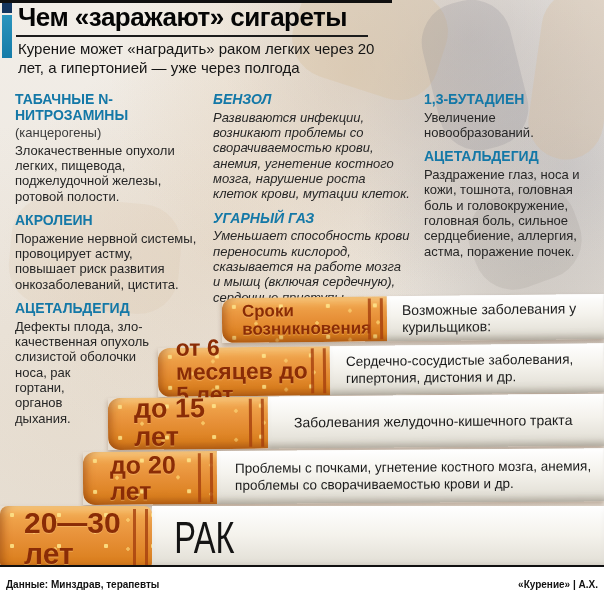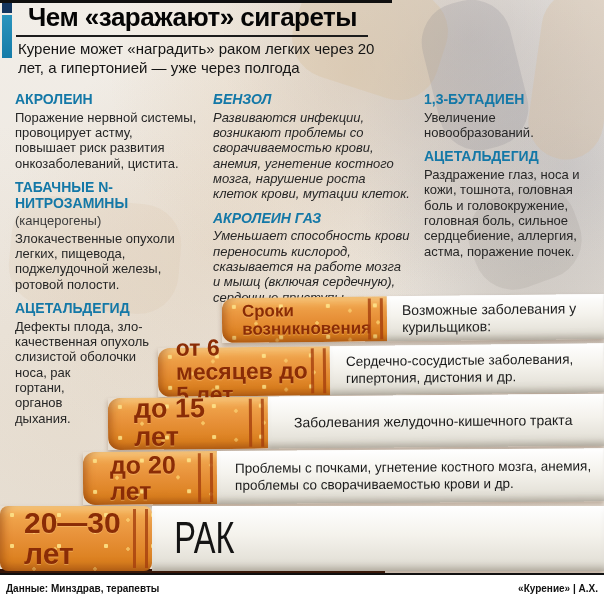--- a/index.html
+++ b/index.html
@@ -13,21 +13,21 @@
       radial-gradient(circle at 35% 42%, rgba(206,176,140,.22), transparent 40%),
       radial-gradient(circle at 88% 52%, rgba(140,132,124,.20), transparent 32%),
       radial-gradient(circle at 12% 70%, rgba(210,186,152,.18), transparent 45%),
       linear-gradient(180deg,#f2eee8 0%,#ece6de 55%,#e7e0d6 100%);
   }
   .blob{position:absolute;border-radius:40px;pointer-events:none;}
   
   .top-rule{position:absolute;left:0;top:0;width:392px;height:3px;background:#101010;}
   .marker-square{position:absolute;left:2px;top:3px;width:10px;height:10px;background:#14355e;}
   .marker-bar{position:absolute;left:2px;top:15px;width:10px;height:43px;background:linear-gradient(180deg,#2a94bd,#157ba8);}
-  .title{position:absolute;left:18px;top:2px;font-size:26px;font-weight:bold;color:#050505;letter-spacing:-.5px;white-space:nowrap;margin-left:10px;}
+  .title{position:absolute;left:18px;top:2px;font-size:26px;font-weight:bold;color:#050505;letter-spacing:-.5px;white-space:nowrap;}
   .title-rule{position:absolute;left:16px;top:35px;width:352px;height:2px;background:#1c1c1c;}
   .subtitle{position:absolute;left:18px;top:40px;width:372px;font-size:15px;line-height:1.25;color:#141414;}
   
   .col{position:absolute;top:92px;z-index:1;}
   .col h3{margin:0 0 2px 0;font-size:14px;line-height:1.12;font-weight:bold;color:#1478a7;}
   .col p{margin:0 0 9px 0;font-size:13px;line-height:1.18;color:#262626;}
   .col p.note{margin:0 0 2px 0;color:#3c3c3c;}
   .pre{white-space:pre-line;}
   
   .cig{position:absolute;display:flex;align-items:stretch;transform-origin:left center;
@@ -54,21 +54,21 @@
     flex:1;display:flex;align-items:center;
     background:linear-gradient(180deg,#ffffff 0%,#f4f2ec 45%,#e4e1d8 85%,#d3cfc5 100%);
     box-shadow:inset 0 6px 8px -5px rgba(255,255,255,.9), inset 0 -8px 9px -6px rgba(110,100,85,.45);
   }
   .disease{font-size:13.5px;line-height:1.2;color:#1b1b1b;}
   .disease.header-label{font-size:14px;color:#222;}
   .disease.big{font-size:44px;letter-spacing:0;color:#141414;transform:scaleX(.74);transform-origin:left center;font-weight:400;}
   .shadow-bar{position:absolute;left:0;top:569px;width:385px;height:9px;background:#33140a;z-index:5;}
   
   .footer{
-    position:absolute;left:0;right:0;bottom:0;height:28px;background:#ffffff;
+    position:absolute;left:0;right:0;bottom:0;height:36px;background:#ffffff;
     border-top:2px solid #101010;z-index:10;
     display:flex;align-items:center;justify-content:space-between;
     font-size:10px;font-weight:bold;color:#111;padding:0 6px;box-sizing:border-box;
   }
 </style>
 </head>
 <body>
 
 <div id="canvas">
 
@@ -80,47 +80,47 @@
 
   <div class="top-rule"></div>
   <div class="marker-square"></div>
   <div class="marker-bar"></div>
   <div class="title">Чем «заражают» сигареты</div>
   <div class="title-rule"></div>
   <div class="subtitle">Курение может «наградить» раком легких через 20 лет, а гипертонией — уже через полгода</div>
 
   <div class="col" style="left:15px;width:182px;">
     <div>
-      <h3>АКРОЛЕИН</h3>
-      <p>Поражение нервной системы, провоцирует астму, повышает риск развития онкозаболеваний, цистита.</p>
-    </div>
-    <div>
       <h3>ТАБАЧНЫЕ N-НИТРОЗАМИНЫ</h3>
       <p class="note">(канцерогены)</p>
       <p>Злокачественные опухоли легких, пищевода, поджелудочной железы, ротовой полости.</p>
+    </div>
+    <div>
+      <h3>АКРОЛЕИН</h3>
+      <p>Поражение нервной системы, провоцирует астму, повышает риск развития онкозаболеваний, цистита.</p>
     </div>
     <div>
       <h3>АЦЕТАЛЬДЕГИД</h3>
       <p class="pre">Дефекты плода, зло-
 качественная опухоль
 слизистой оболочки
 носа, рак
 гортани,
 органов
 дыхания.</p>
     </div>
   </div>
 
   <div class="col" style="left:213px;width:198px;font-style:italic;">
     <div>
       <h3>БЕНЗОЛ</h3>
       <p>Развиваются инфекции, возникают проблемы со сворачиваемостью крови, анемия, угнетение костного мозга, нарушение роста клеток крови, мутации клеток.</p>
     </div>
     <div>
-      <h3>АКРОЛЕИН ГАЗ</h3>
+      <h3>УГАРНЫЙ ГАЗ</h3>
       <p>Уменьшает способность крови переносить кислород, сказывается на работе мозга и мышц (включая сердечную), сердечные приступы.</p>
     </div>
   </div>
 
   <div class="col" style="left:424px;width:172px;">
     <div>
       <h3>1,3-БУТАДИЕН</h3>
       <p>Увеличение новообразований.</p>
     </div>
     <div>

